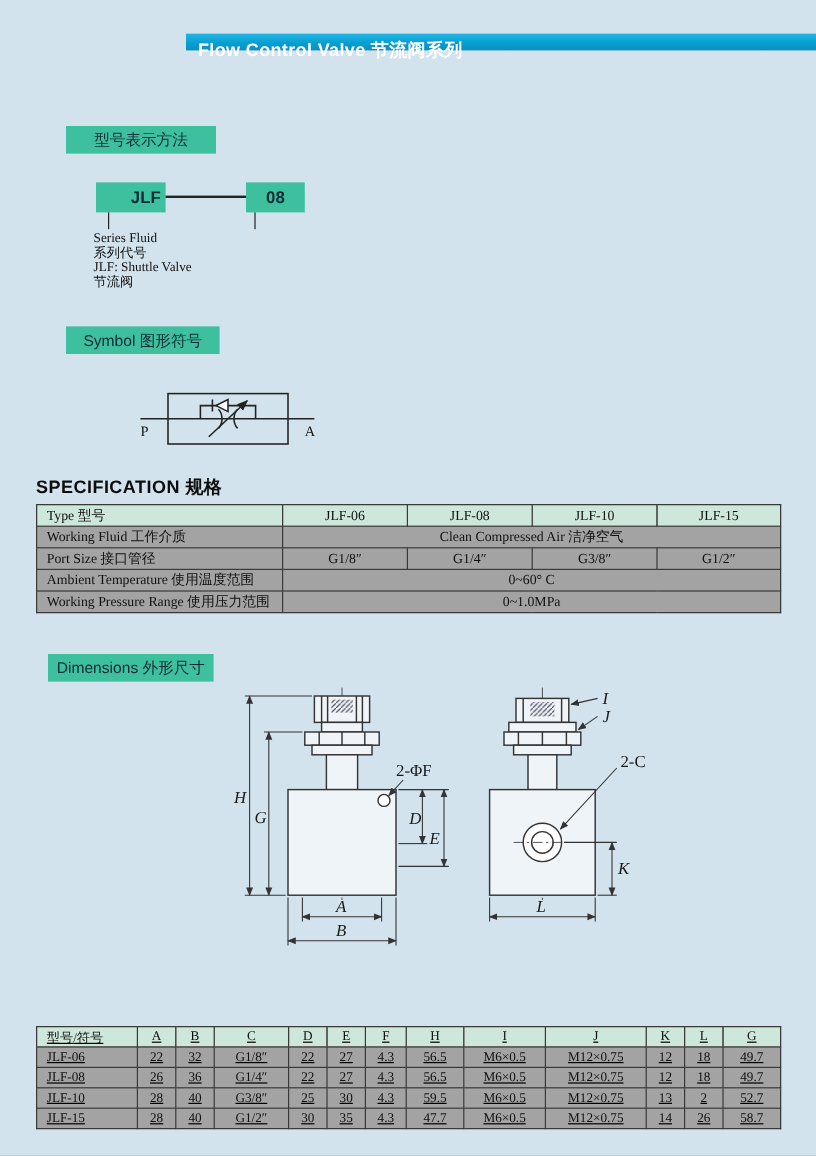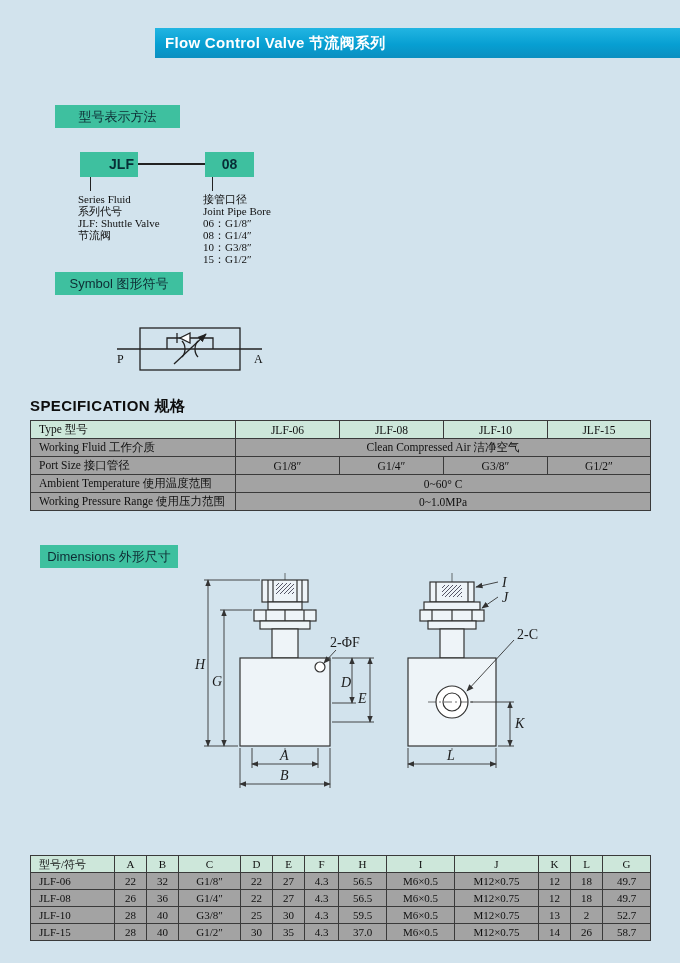--- a/index.html
+++ b/index.html
@@ -2,21 +2,21 @@
 <html><head>
 <meta charset="utf-8">
 <style>
   * { margin:0; padding:0; box-sizing:border-box; }
   html,body { background:#aebfc9; }
   body { font-family:"Liberation Serif", serif; }
   .page { position:relative; width:680px; height:963px; background:#d2e3ed; overflow:hidden; margin:0 auto; }
   .abs { position:absolute; }
 
   .header-bar {
-    left:155px; top:28px; width:525px; height:30px;
+    left:155px; top:28px; width:525px; height:14px;
     background:linear-gradient(180deg,#22b5e2 0%, #079fd2 55%, #0b8fc0 100%);
     color:#fff; font-family:"Liberation Sans", sans-serif; font-weight:bold;
     font-size:15px; line-height:30px; padding-left:10px; letter-spacing:0.3px;
   }
 
   .chip {
     background:#3ec09f; color:#0e2c34; font-family:"Liberation Sans", sans-serif;
     font-size:13px; text-align:center; height:23px; line-height:23px;
   }
   .codebox {
@@ -53,28 +53,20 @@
   <div class="abs codebox" style="left:205px;top:152px;width:49px;">08</div>
 
   <div class="abs vline" style="left:90px;top:177px;height:14px;"></div>
   <div class="abs vline" style="left:212px;top:177px;height:14px;"></div>
 
   <div class="abs desc" style="left:78px;top:193px;">
     <div>Series Fluid</div>
     <div>系列代号</div>
     <div>JLF: Shuttle Valve</div>
     <div>节流阀</div>
-  </div>
-  <div class="abs desc" style="left:203px;top:193px;">
-    <div>接管口径</div>
-    <div>Joint Pipe Bore</div>
-    <div>06：G1/8″</div>
-    <div>08：G1/4″</div>
-    <div>10：G3/8″</div>
-    <div>15：G1/2″</div>
   </div>
 
   <div class="abs chip" style="left:55px;top:272px;width:128px;">Symbol 图形符号</div>
 
   <svg class="abs" style="left:112px;top:314px;" width="215" height="72" viewBox="0 0 215 72">
     <defs>
       <marker id="sarr" viewBox="0 0 10 10" refX="9" refY="5" markerWidth="7" markerHeight="7" orient="auto-start-reverse">
         <path d="M0,1 L10,5 L0,9 z" fill="#222"></path>
       </marker>
     </defs>
@@ -228,21 +220,21 @@
 
     <g font-size="14" fill="#1a1a1a" font-style="italic">
       <text x="502" y="17">I</text>
       <text x="502" y="32">J</text>
       <text x="517" y="69" font-style="normal">2-C</text>
       <text x="515" y="158">K</text>
       <text x="447" y="190">L</text>
     </g>
   </svg>
 
-  <table class="abs dim-table" style="left:30px;top:855px;width:620px;">
+  <table class="abs dim-table" style="left:30px;top:855px;width:620px;text-decoration:underline;">
     <colgroup>
       <col style="width:84px">
         <col style="width:32px">
         <col style="width:32px">
         <col style="width:62px">
       <col style="width:32px">
         <col style="width:32px">
         <col style="width:34px">
         <col style="width:48px">
       <col style="width:68px">
@@ -315,21 +307,21 @@
           <td>52.7</td>
         </tr>
         <tr>
           <td>JLF-15</td>
           <td>28</td>
           <td>40</td>
           <td>G1/2″</td>
           <td>30</td>
           <td>35</td>
           <td>4.3</td>
-          <td>37.0</td>
+          <td>47.7</td>
           <td>M6×0.5</td>
           <td>M12×0.75</td>
           <td>14</td>
           <td>26</td>
           <td>58.7</td>
         </tr>
       </tbody>
     </table>
 
 </div>

